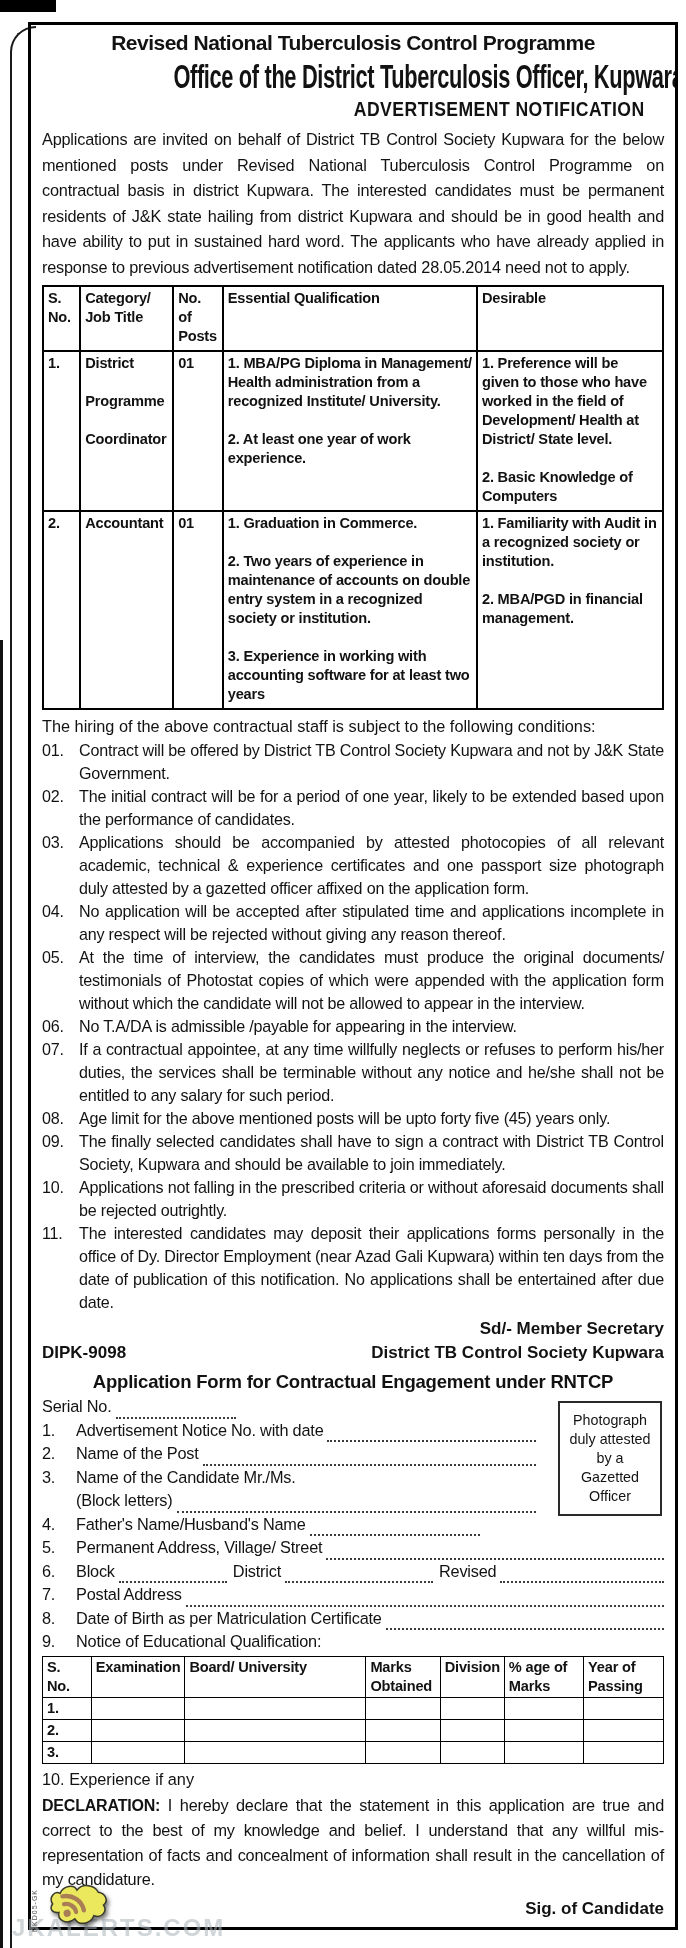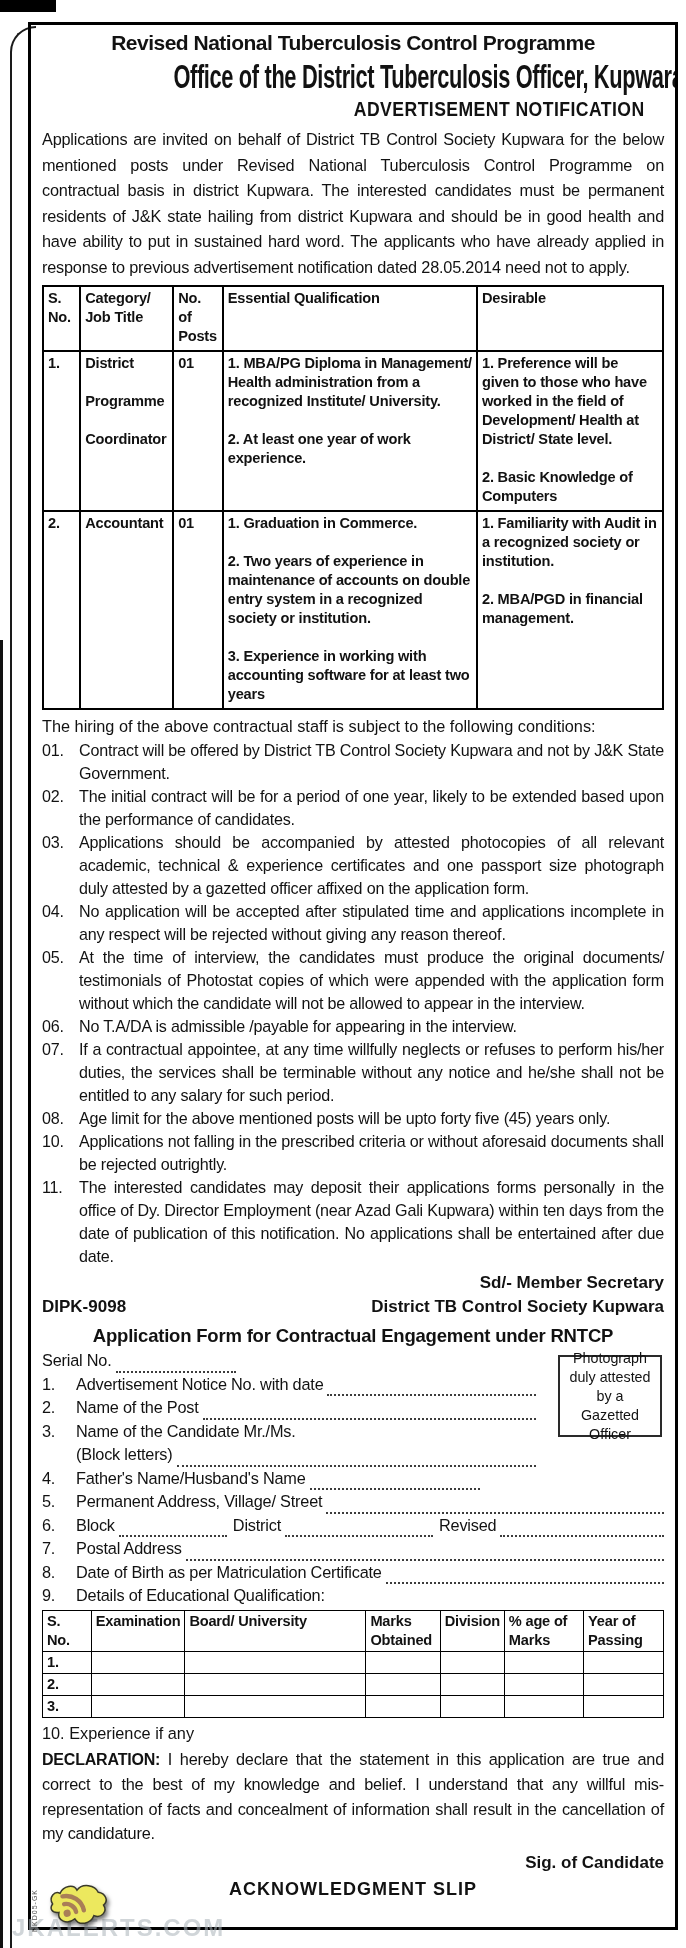--- a/index.html
+++ b/index.html
@@ -41,21 +41,21 @@
   .frow{display:flex;align-items:flex-end;font-size:16.3px;line-height:23.5px;letter-spacing:-0.2px;}
   .fnum{flex:0 0 34px;}
   .find{flex:0 0 34px;}
   .flabel{white-space:nowrap;padding-right:4px;}
   .ldr{border-bottom:2px dotted #3c3c3c;height:14px;flex:1;min-width:20px;}
   .ldr-120{flex:0 0 120px;}
   .ldr-110{flex:0 0 108px;}
   .ldr-150{flex:0 0 148px;}
   .ldr-170{flex:0 0 170px;}
   .pr{padding-right:128px;}
-  .photo-box{position:absolute;top:32px;right:2px;width:104px;height:82px;border:2px solid #2a2a2a;
+  .photo-box{position:absolute;top:32px;right:2px;width:104px;height:115px;border:2px solid #2a2a2a;
              box-sizing:border-box;display:flex;align-items:center;justify-content:center;text-align:center;
              font-size:14.3px;line-height:19px;padding:4px 8px;}
   
   .edu{margin-top:2px;}
   .edu td,.edu th{border:1.5px solid #000;font-weight:bold;font-size:14.6px;line-height:19px;
        letter-spacing:-0.2px;text-align:left;vertical-align:top;padding:1px 4px;}
   .edu .erow td{height:18px;}
   .exp-line{font-size:16.3px;line-height:24px;margin-top:3px;}
   .decl{margin:2px 0 0 0;font-size:16.3px;line-height:24.5px;text-align:justify;letter-spacing:-0.2px;}
   .decl b{font-size:16px;}
@@ -166,20 +166,24 @@
         </div>
       <div class="cond">
           <span class="cnum">07.</span>
           <span class="ctext">If a contractual appointee, at any time willfully neglects or refuses to perform his/her duties, the services shall be terminable without any notice and he/she shall not be entitled to any salary for such period.</span>
         </div>
       <div class="cond">
           <span class="cnum">08.</span>
           <span class="ctext">Age limit for the above mentioned posts will be upto forty five (45) years only.</span>
         </div>
       <div class="cond">
+          <span class="cnum">09.</span>
+          <span class="ctext">The finally selected candidates shall have to sign a contract with District TB Control Society, Kupwara and should be available to join immediately.</span>
+        </div>
+      <div class="cond">
           <span class="cnum">10.</span>
           <span class="ctext">Applications not falling in the prescribed criteria or without aforesaid documents shall be rejected outrightly.</span>
         </div>
       <div class="cond">
           <span class="cnum">11.</span>
           <span class="ctext">The interested candidates may deposit their applications forms personally in the office of Dy. Director Employment (near Azad Gali Kupwara) within ten days from the date of publication of this notification. No applications shall be entertained after due date.</span>
         </div>
     </div>
 
     <div class="sd-line">Sd/- Member Secretary</div>
@@ -240,21 +244,21 @@
         <span class="flabel">Postal Address</span>
         <span class="ldr"></span>
       </div>
       <div class="frow">
         <span class="fnum">8.</span>
         <span class="flabel">Date of Birth as per Matriculation Certificate</span>
         <span class="ldr"></span>
       </div>
       <div class="frow">
         <span class="fnum">9.</span>
-        <span class="flabel">Details of Educational Qualification:</span>
+        <span class="flabel">Notice of Educational Qualification:</span>
       </div>
 
       <table class="edu">
         <colgroup>
             <col style="width:8%">
             <col style="width:14%">
             <col style="width:30%">
             <col style="width:12%">
             <col style="width:10%">
             <col style="width:13%">

